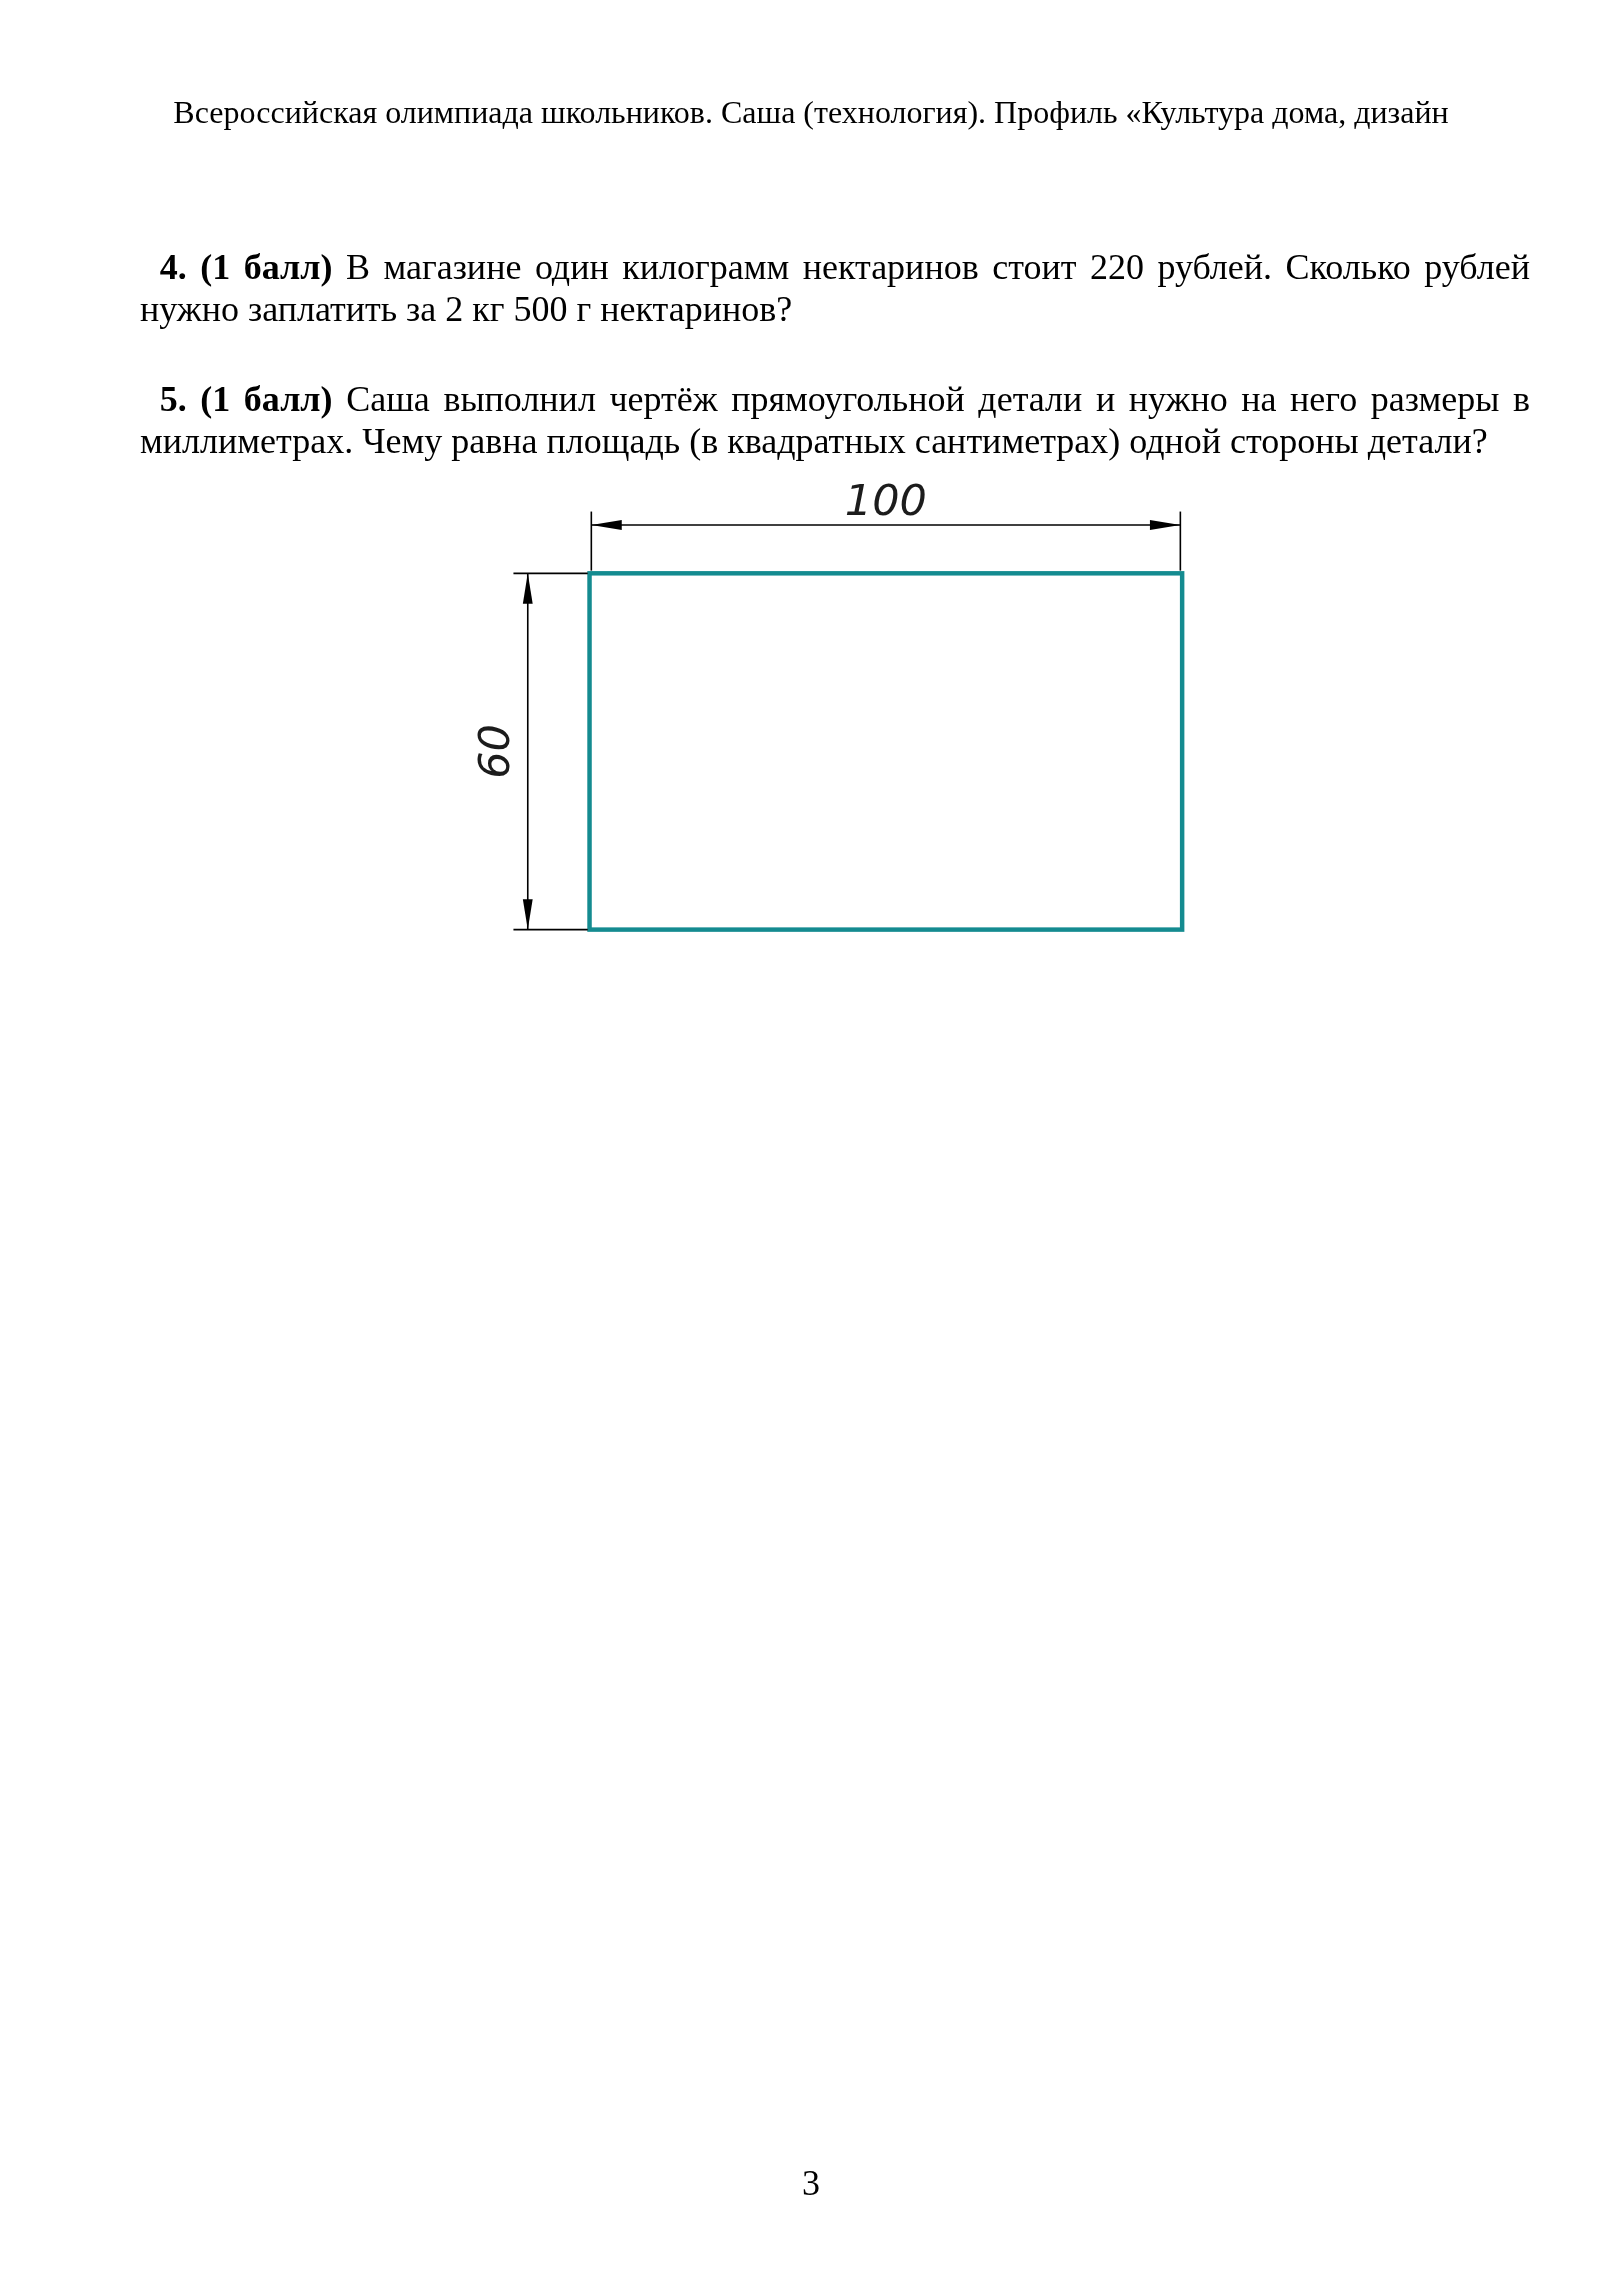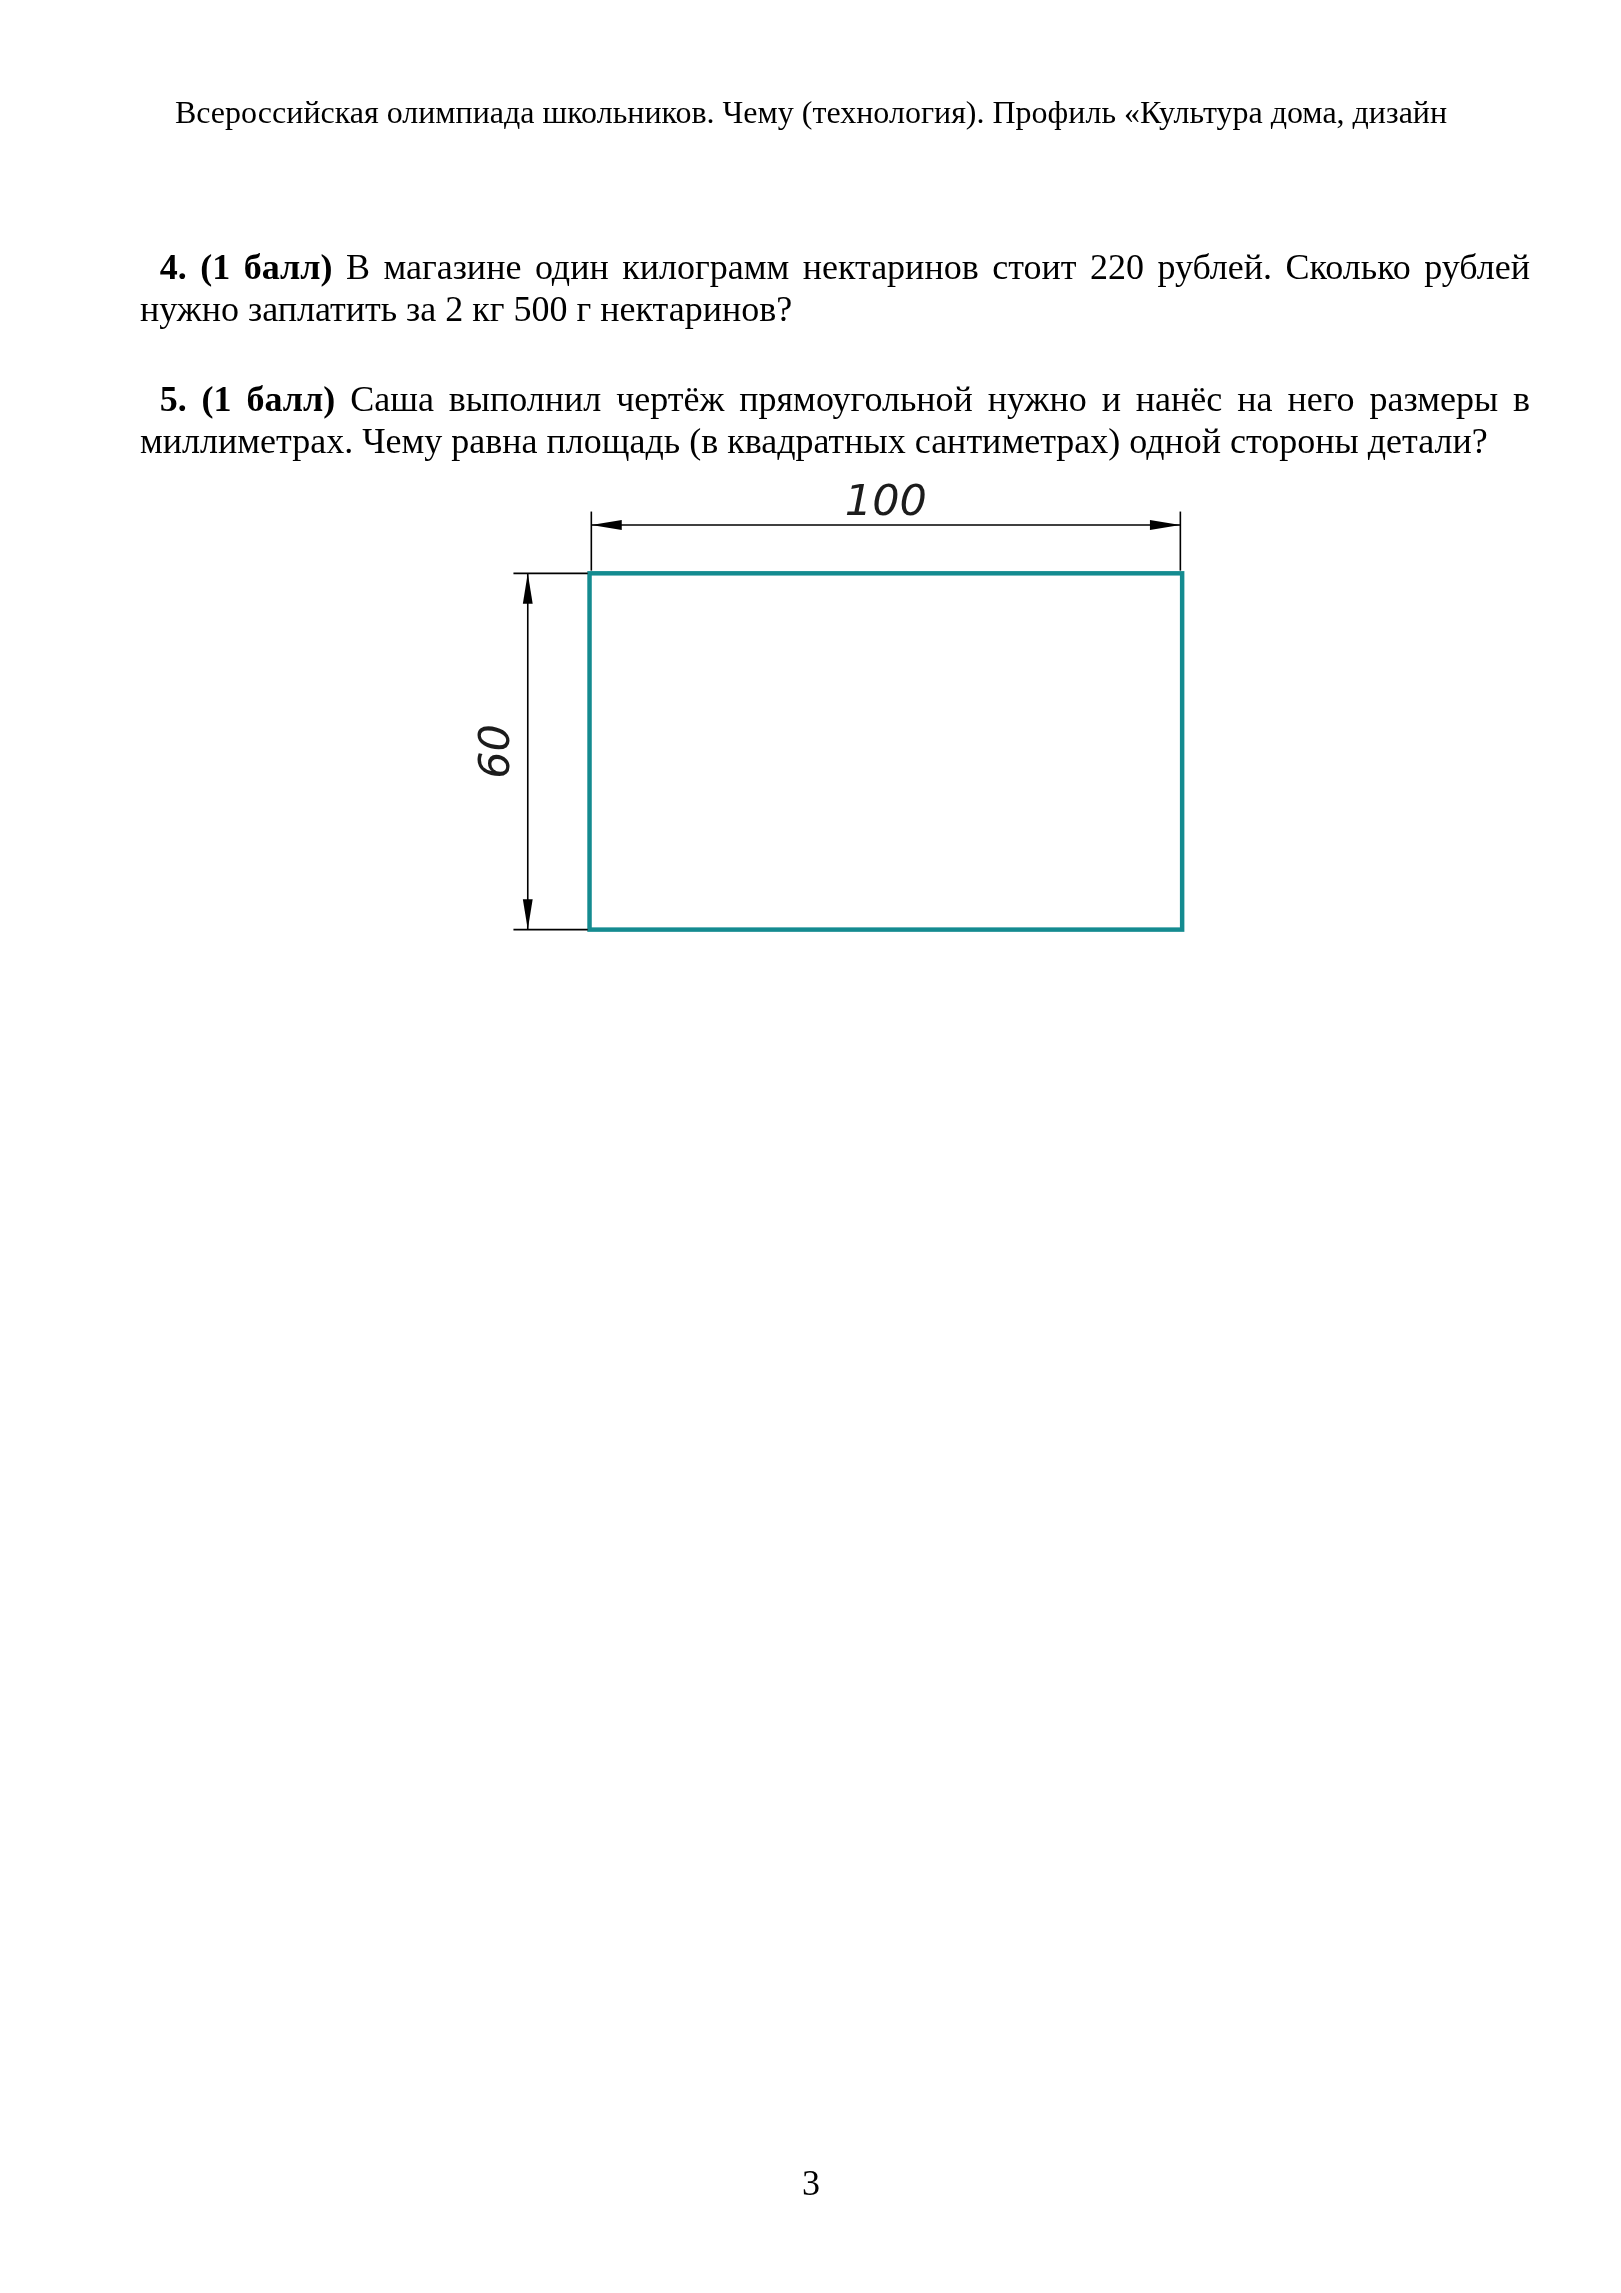--- a/index.html
+++ b/index.html
@@ -67,31 +67,31 @@
     text-align: center;
     font-size: 36px;
   }
 </style>
 </head>
 <body>
 
 <div class="page">
 
   <div class="header">
-    <div>Всероссийская олимпиада школьников. Чему (технология). Профиль «Культура дома, дизайн</div>
+    <div>Всероссийская олимпиада школьников. Саша (технология). Профиль «Культура дома, дизайн</div>
   </div>
 
   <p class="question q4">
     <span class="qnum">4. (1 балл)</span>
     <span>В магазине один килограмм нектаринов стоит 220 рублей. Сколько рублей нужно заплатить за 2 кг 500 г нектаринов?</span>
   </p>
 
   <p class="question q5">
     <span class="qnum">5. (1 балл)</span>
-    <span>Саша выполнил чертёж прямоугольной нужно и нанёс на него размеры в миллиметрах. Чему равна площадь (в квадратных сантиметрах) одной стороны детали?</span>
+    <span>Саша выполнил чертёж прямоугольной детали и нужно на него размеры в миллиметрах. Чему равна площадь (в квадратных сантиметрах) одной стороны детали?</span>
   </p>
 
   <svg class="drawing" viewBox="0 0 830 545" xmlns="http://www.w3.org/2000/svg">
 
     <rect x="138" y="112" width="662" height="398" fill="none" stroke-width="5" stroke="#148B90"></rect>
 
     <line class="dimline" x1="140" y1="43" x2="140" y2="109"></line>
     <line class="dimline" x1="798" y1="43" x2="798" y2="109"></line>
 
     <line class="dimline" x1="140" y1="58" x2="798" y2="58"></line>

